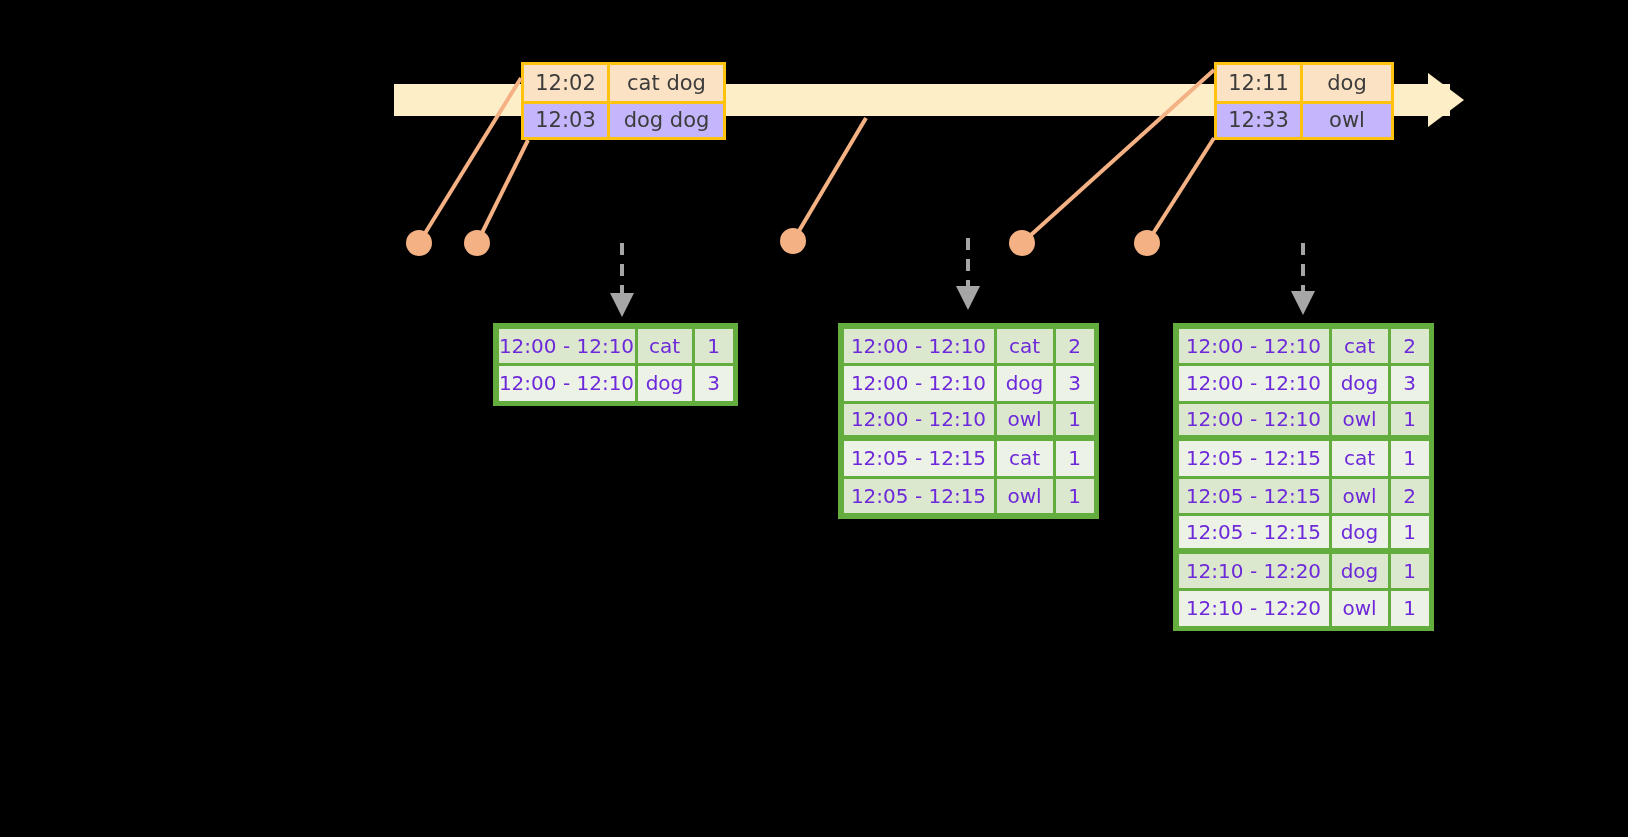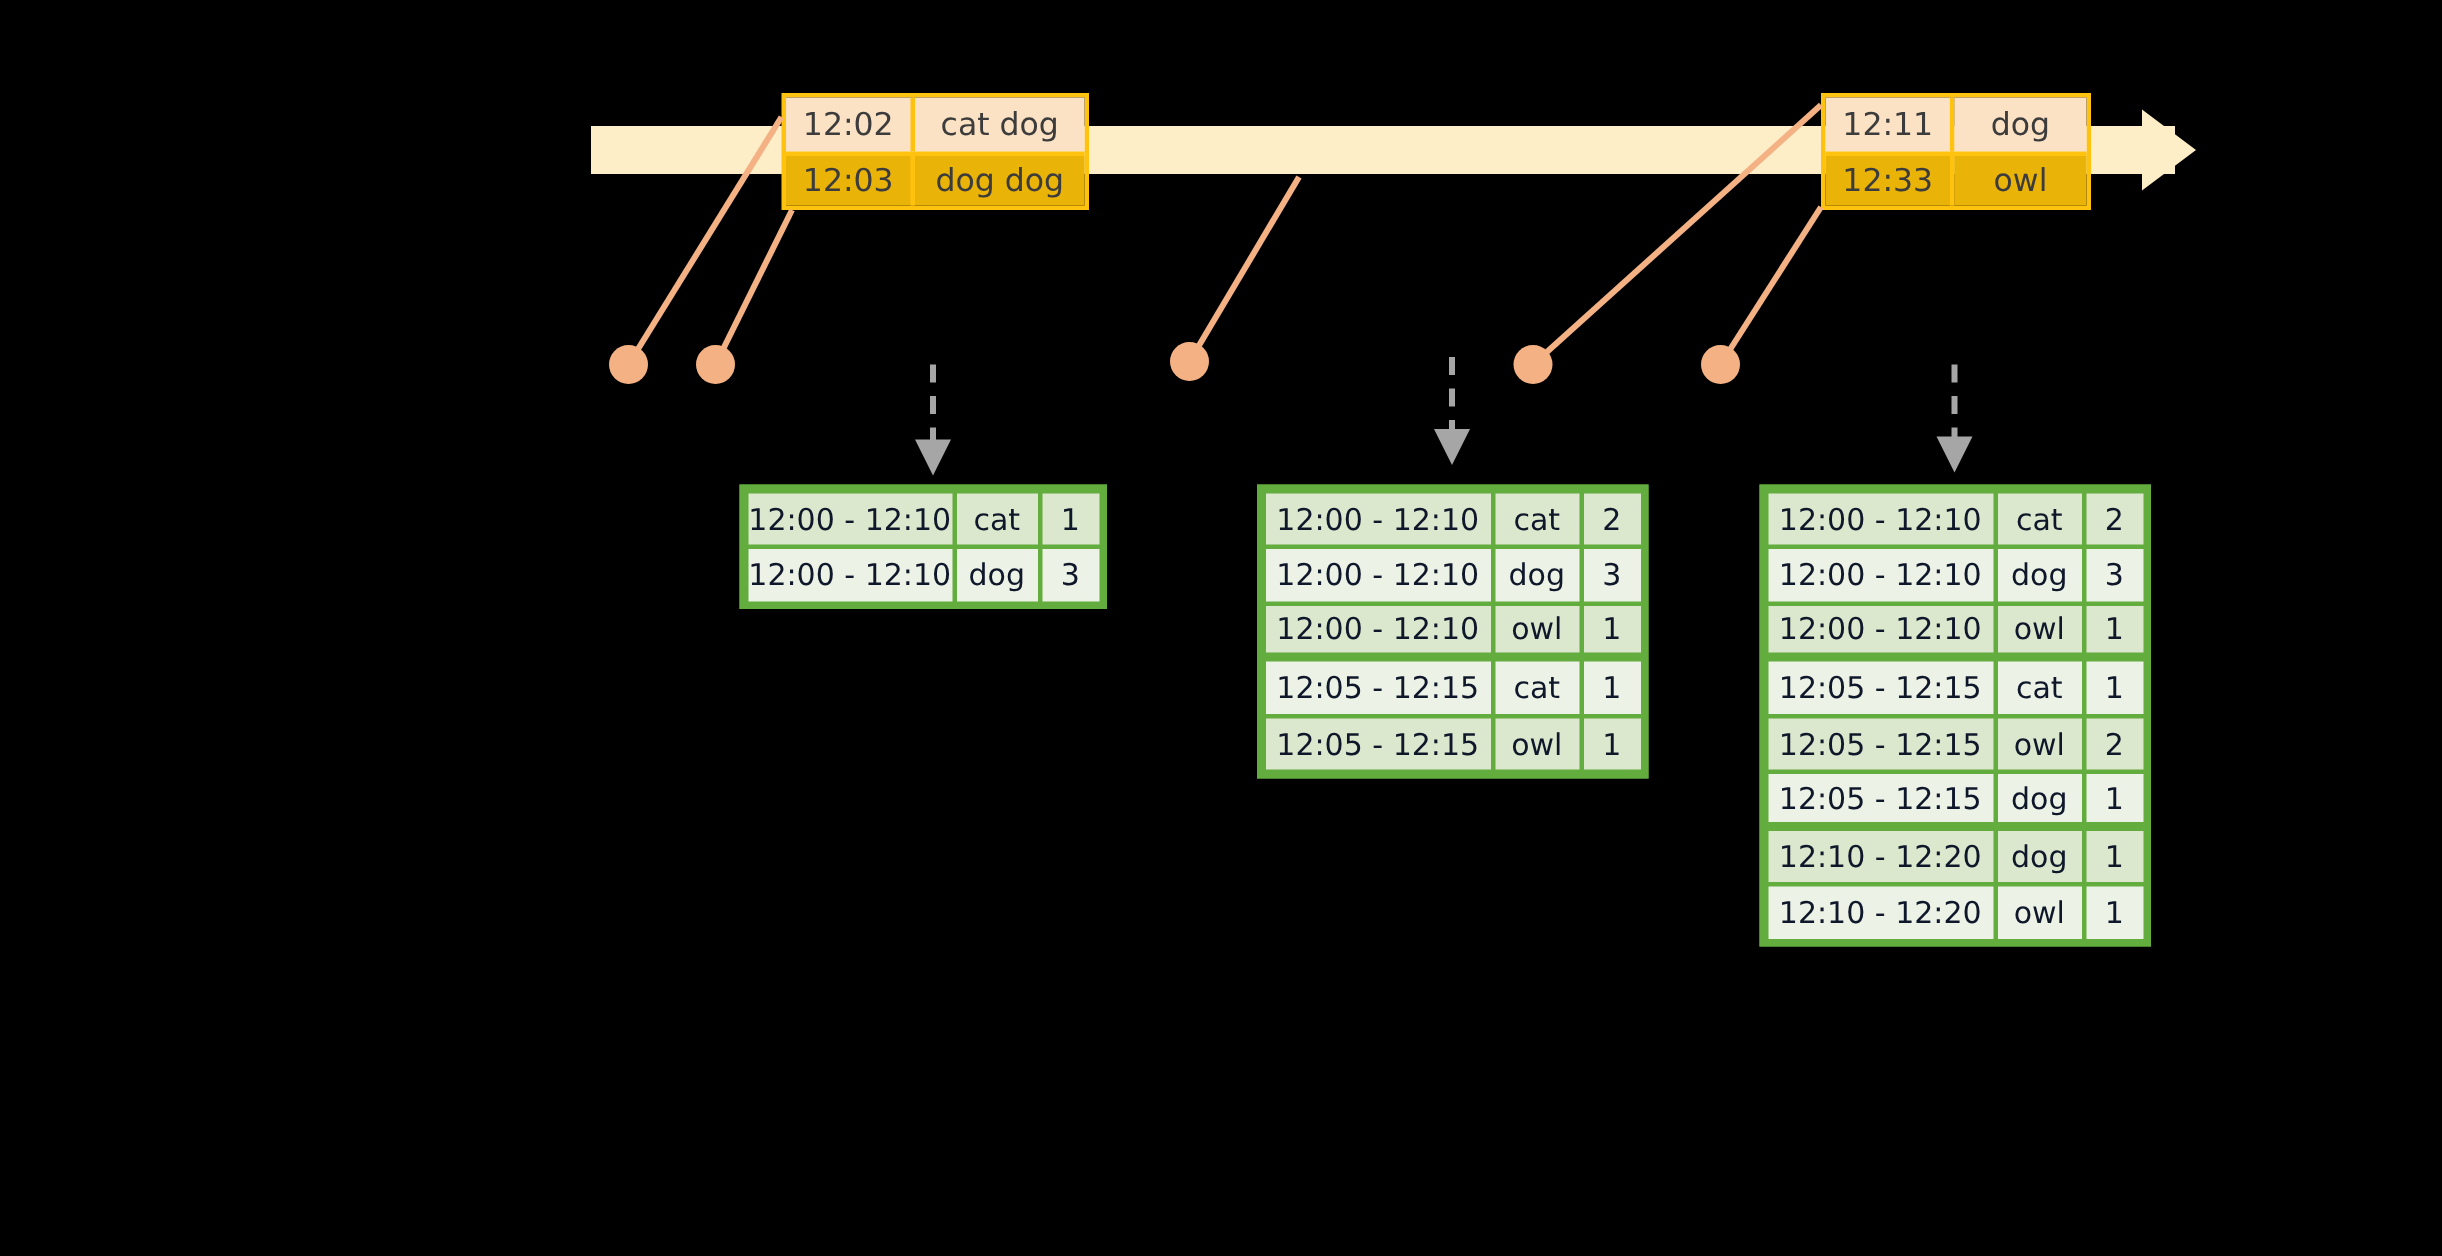--- a/index.html
+++ b/index.html
@@ -53,21 +53,21 @@
   .event-row {
     display: flex;
     flex-direction: row;
     height: 39px;
     box-sizing: border-box;
   }
   .event-row + .event-row {
     border-top: 3px solid #ffc20e;
   }
   .event-row.shade-a .event-cell { background: #fce2c4; }
-  .event-row.shade-b .event-cell { background: #eab308; }
+  .event-row.shade-b .event-cell { background: #c4b5fd; }
   .event-cell {
     display: flex;
     align-items: center;
     justify-content: center;
     box-sizing: border-box;
     font-size: 21px;
     color: #3c3c3c;
     white-space: nowrap;
   }
   .event-cell.c-time {
@@ -92,21 +92,21 @@
     flex-direction: row;
     height: 37.5px;
     box-sizing: border-box;
   }
   .result-cell {
     display: flex;
     align-items: center;
     justify-content: center;
     box-sizing: border-box;
     font-size: 20px;
-    color: #0f172a;
+    color: #6d28d9;
     white-space: nowrap;
     margin: 1.5px;
   }
   .result-row.shade-a .result-cell { background: #dbe8cd; }
   .result-row.shade-b .result-cell { background: #ecf2e6; }
   .result-row.group-end { border-bottom: 3px solid #63ad3f; }
   .result-cell.c-window { width: 150px; }
   .result-cell.c-word   { width: 56px; }
   .result-cell.c-count  { width: 38px; }
 

